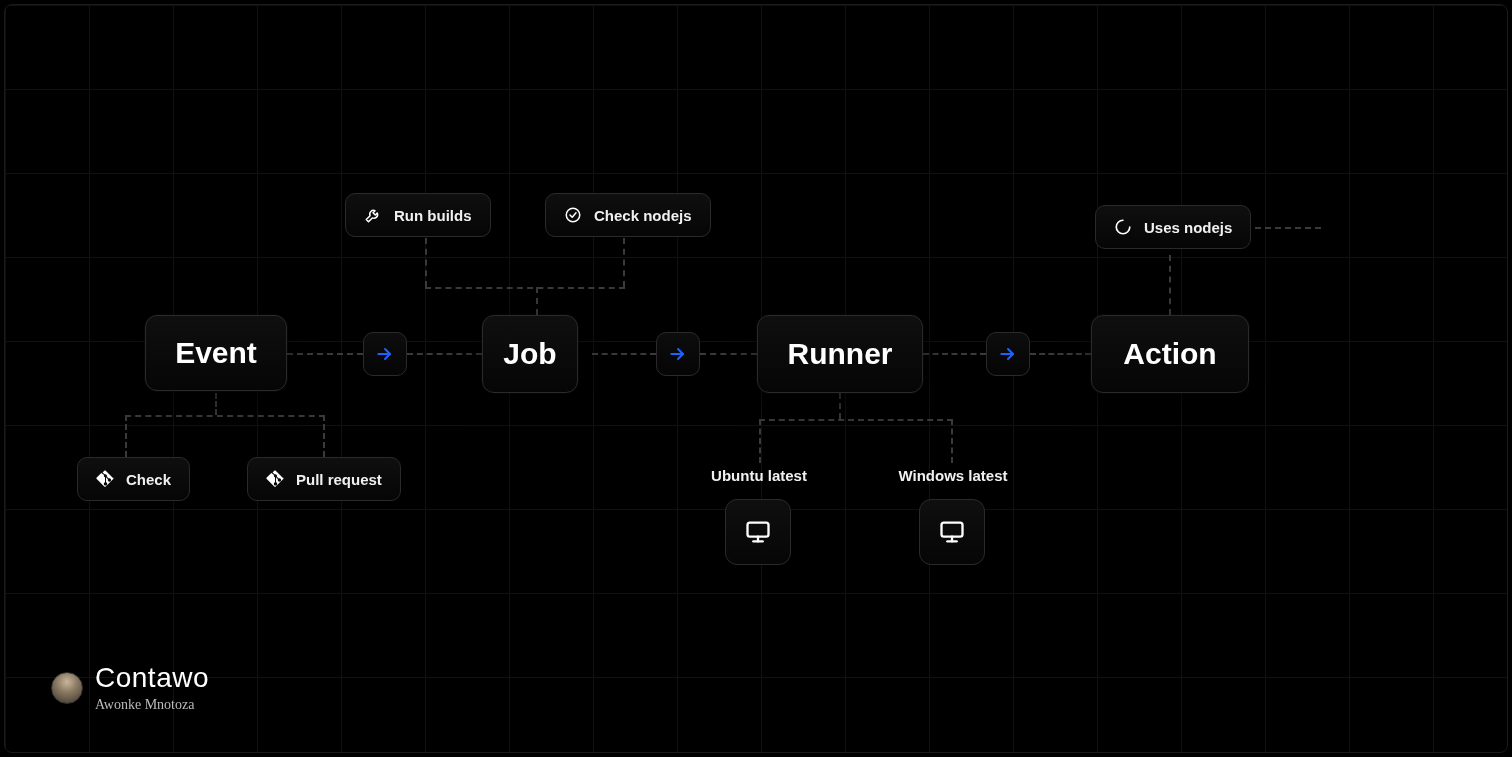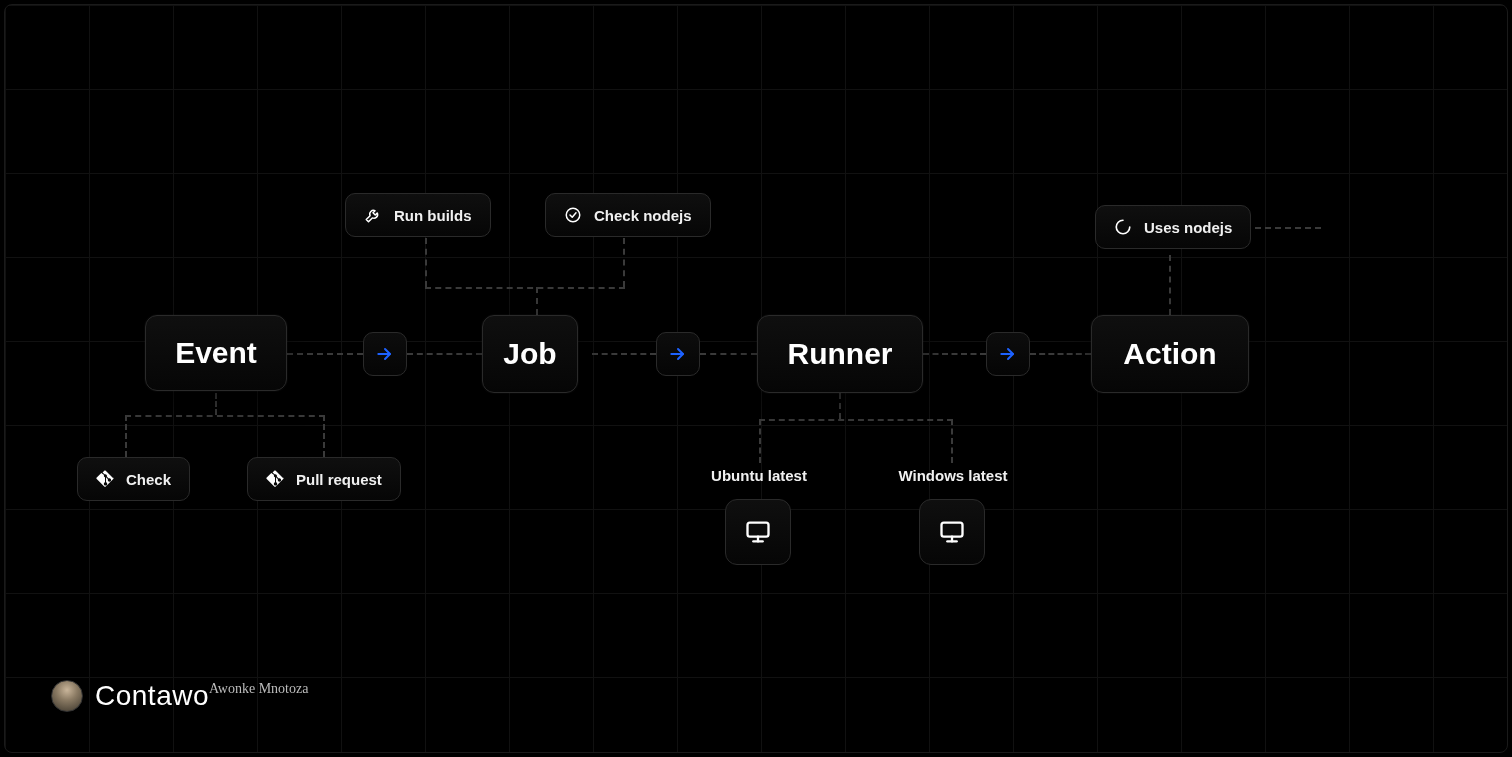--- a/index.html
+++ b/index.html
@@ -117,23 +117,23 @@
   
   .watermark {
     position: absolute; left: 46px; bottom: 40px;
     display: flex; align-items: center; gap: 12px;
   }
   .avatar {
     width: 32px; height: 32px; border-radius: 50%;
     background: radial-gradient(circle at 50% 30%, #c9b59a 0%, #8a7a63 40%, #3a342a 100%);
     border: 1px solid #333;
   }
-  .wm-text { display: flex; flex-direction: row; line-height: 1; }
+  .wm-text { display: flex; flex-direction: column; line-height: 1; }
   .wm-name { font-family: Impact, "Arial Black", sans-serif; font-size: 28px; letter-spacing: 0.5px; }
-  .wm-sub  { font-family: "Brush Script MT", cursive; font-size: 14px; color: #bbb; }
+  .wm-sub  { font-family: "Brush Script MT", cursive; font-size: 14px; color: #bbb; margin-top: 6px; }
 </style>
 </head>
 <body>
 
 <div class="canvas">
 
   <div class="dash d1"></div>
   <div class="dash d2"></div>
   <div class="dash d3"></div>
   <div class="dash d4"></div>

